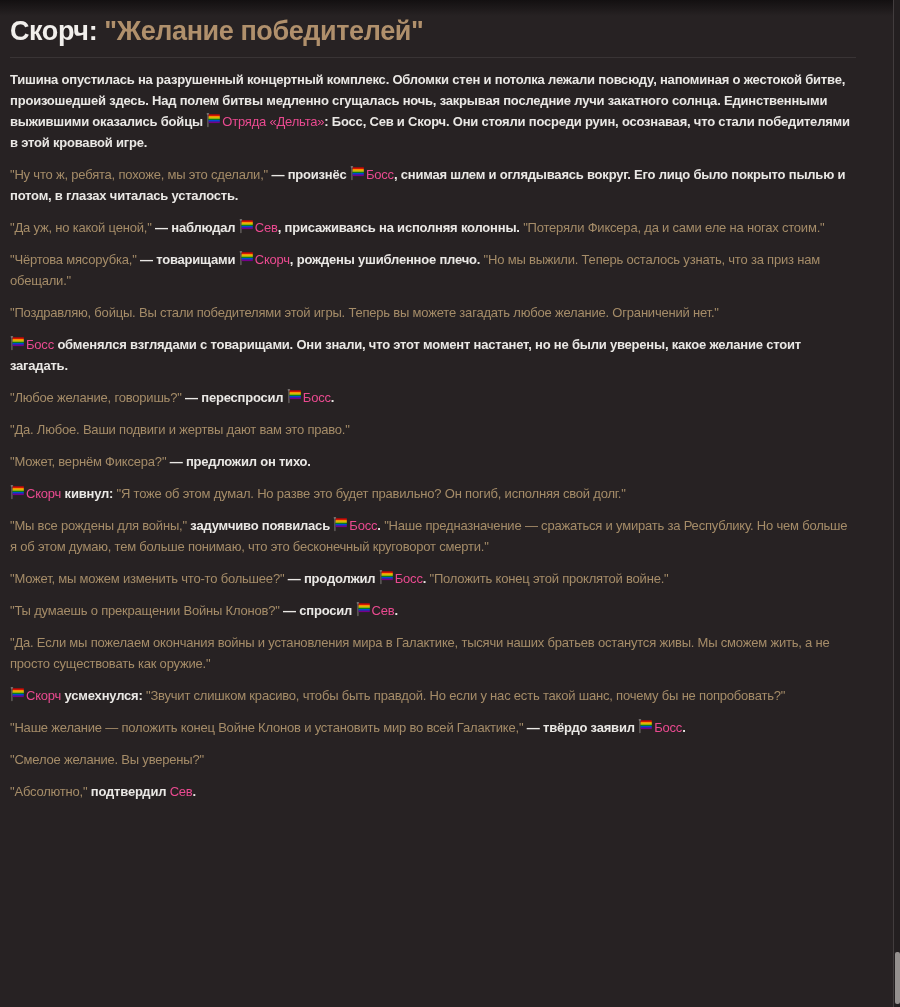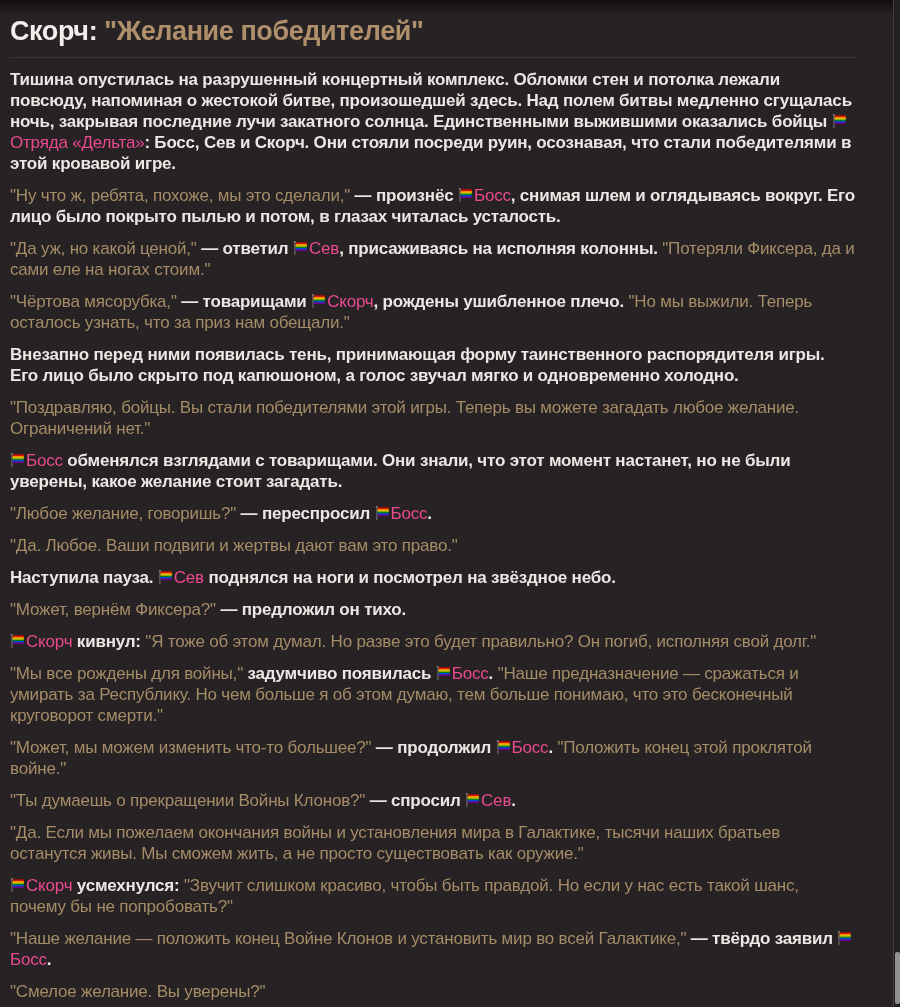--- a/index.html
+++ b/index.html
@@ -23,21 +23,21 @@
     font-size: 27px;
     font-weight: 800;
     color: #f1efec;
     margin: 6px 0 0 0;
     padding-bottom: 10px;
     border-bottom: 1px solid #393435;
     letter-spacing: -0.4px;
   }
   h1.page-title .title-quoted { color: #b0906c; margin-left: 7px; }
   p.para {
-    font-size: 17px;
+    font-size: 13px;
     line-height: 21px;
     margin: 11px 0;
     letter-spacing: -0.2px;
   }
   .narration { color: #eae8e5; font-weight: 700; }
   .quote     { color: #a58c68; font-weight: 400; }
   .charname  { color: #ea4a90; font-weight: 400; }
   .flag {
     display: inline-block;
     width: 15px; height: 15px;
@@ -85,21 +85,21 @@
             <rect x="0.6" y="0.2" width="2.6" height="1.2" rx="0.6" fill="#8a8683"></rect>
             <g>
               <rect x="2.6" y="1.4" width="11.2" height="1.45" fill="#e50000"></rect>
               <rect x="2.6" y="2.85" width="11.2" height="1.45" fill="#ff8d00"></rect>
               <rect x="2.6" y="4.30" width="11.2" height="1.45" fill="#ffee00"></rect>
               <rect x="2.6" y="5.75" width="11.2" height="1.45" fill="#028121"></rect>
               <rect x="2.6" y="7.20" width="11.2" height="1.45" fill="#004cff"></rect>
               <rect x="2.6" y="8.65" width="11.2" height="1.45" fill="#770088"></rect>
             </g>
           </svg></span><span class="charname">Босс</span><span class="narration">, снимая шлем и оглядываясь вокруг. Его лицо было покрыто пылью и потом, в глазах читалась усталость.</span></p>
-      <p class="para"><span class="quote">"Да уж, но какой ценой," </span><span class="narration">— ответил </span><span class="flag"><svg viewBox="0 0 15 15" xmlns="http://www.w3.org/2000/svg">
+      <p class="para"><span class="quote">"Да уж, но какой ценой," </span><span class="narration">— наблюдал </span><span class="flag"><svg viewBox="0 0 15 15" xmlns="http://www.w3.org/2000/svg">
             <rect x="1.2" y="0.6" width="1.4" height="13.6" rx="0.7" fill="#66625f"></rect>
             <rect x="0.6" y="0.2" width="2.6" height="1.2" rx="0.6" fill="#8a8683"></rect>
             <g>
               <rect x="2.6" y="1.4" width="11.2" height="1.45" fill="#e50000"></rect>
               <rect x="2.6" y="2.85" width="11.2" height="1.45" fill="#ff8d00"></rect>
               <rect x="2.6" y="4.30" width="11.2" height="1.45" fill="#ffee00"></rect>
               <rect x="2.6" y="5.75" width="11.2" height="1.45" fill="#028121"></rect>
               <rect x="2.6" y="7.20" width="11.2" height="1.45" fill="#004cff"></rect>
               <rect x="2.6" y="8.65" width="11.2" height="1.45" fill="#770088"></rect>
             </g>
@@ -109,21 +109,20 @@
             <rect x="0.6" y="0.2" width="2.6" height="1.2" rx="0.6" fill="#8a8683"></rect>
             <g>
               <rect x="2.6" y="1.4" width="11.2" height="1.45" fill="#e50000"></rect>
               <rect x="2.6" y="2.85" width="11.2" height="1.45" fill="#ff8d00"></rect>
               <rect x="2.6" y="4.30" width="11.2" height="1.45" fill="#ffee00"></rect>
               <rect x="2.6" y="5.75" width="11.2" height="1.45" fill="#028121"></rect>
               <rect x="2.6" y="7.20" width="11.2" height="1.45" fill="#004cff"></rect>
               <rect x="2.6" y="8.65" width="11.2" height="1.45" fill="#770088"></rect>
             </g>
           </svg></span><span class="charname">Скорч</span><span class="narration">, рождены ушибленное плечо. </span><span class="quote">"Но мы выжили. Теперь осталось узнать, что за приз нам обещали."</span></p>
-      <p class="para"><span class="narration">Внезапно перед ними появилась тень, принимающая форму таинственного распорядителя игры. Его лицо было скрыто под капюшоном, а голос звучал мягко и одновременно холодно.</span></p>
       <p class="para"><span class="quote">"Поздравляю, бойцы. Вы стали победителями этой игры. Теперь вы можете загадать любое желание. Ограничений нет."</span></p>
       <p class="para"><span class="flag"><svg viewBox="0 0 15 15" xmlns="http://www.w3.org/2000/svg">
             <rect x="1.2" y="0.6" width="1.4" height="13.6" rx="0.7" fill="#66625f"></rect>
             <rect x="0.6" y="0.2" width="2.6" height="1.2" rx="0.6" fill="#8a8683"></rect>
             <g>
               <rect x="2.6" y="1.4" width="11.2" height="1.45" fill="#e50000"></rect>
               <rect x="2.6" y="2.85" width="11.2" height="1.45" fill="#ff8d00"></rect>
               <rect x="2.6" y="4.30" width="11.2" height="1.45" fill="#ffee00"></rect>
               <rect x="2.6" y="5.75" width="11.2" height="1.45" fill="#028121"></rect>
               <rect x="2.6" y="7.20" width="11.2" height="1.45" fill="#004cff"></rect>
@@ -136,32 +135,20 @@
             <g>
               <rect x="2.6" y="1.4" width="11.2" height="1.45" fill="#e50000"></rect>
               <rect x="2.6" y="2.85" width="11.2" height="1.45" fill="#ff8d00"></rect>
               <rect x="2.6" y="4.30" width="11.2" height="1.45" fill="#ffee00"></rect>
               <rect x="2.6" y="5.75" width="11.2" height="1.45" fill="#028121"></rect>
               <rect x="2.6" y="7.20" width="11.2" height="1.45" fill="#004cff"></rect>
               <rect x="2.6" y="8.65" width="11.2" height="1.45" fill="#770088"></rect>
             </g>
           </svg></span><span class="charname">Босс</span><span class="narration">.</span></p>
       <p class="para"><span class="quote">"Да. Любое. Ваши подвиги и жертвы дают вам это право."</span></p>
-      <p class="para"><span class="narration">Наступила пауза. </span><span class="flag"><svg viewBox="0 0 15 15" xmlns="http://www.w3.org/2000/svg">
-            <rect x="1.2" y="0.6" width="1.4" height="13.6" rx="0.7" fill="#66625f"></rect>
-            <rect x="0.6" y="0.2" width="2.6" height="1.2" rx="0.6" fill="#8a8683"></rect>
-            <g>
-              <rect x="2.6" y="1.4" width="11.2" height="1.45" fill="#e50000"></rect>
-              <rect x="2.6" y="2.85" width="11.2" height="1.45" fill="#ff8d00"></rect>
-              <rect x="2.6" y="4.30" width="11.2" height="1.45" fill="#ffee00"></rect>
-              <rect x="2.6" y="5.75" width="11.2" height="1.45" fill="#028121"></rect>
-              <rect x="2.6" y="7.20" width="11.2" height="1.45" fill="#004cff"></rect>
-              <rect x="2.6" y="8.65" width="11.2" height="1.45" fill="#770088"></rect>
-            </g>
-          </svg></span><span class="charname">Сев</span><span class="narration"> поднялся на ноги и посмотрел на звёздное небо.</span></p>
       <p class="para"><span class="quote">"Может, вернём Фиксера?" </span><span class="narration">— предложил он тихо.</span></p>
       <p class="para"><span class="flag"><svg viewBox="0 0 15 15" xmlns="http://www.w3.org/2000/svg">
             <rect x="1.2" y="0.6" width="1.4" height="13.6" rx="0.7" fill="#66625f"></rect>
             <rect x="0.6" y="0.2" width="2.6" height="1.2" rx="0.6" fill="#8a8683"></rect>
             <g>
               <rect x="2.6" y="1.4" width="11.2" height="1.45" fill="#e50000"></rect>
               <rect x="2.6" y="2.85" width="11.2" height="1.45" fill="#ff8d00"></rect>
               <rect x="2.6" y="4.30" width="11.2" height="1.45" fill="#ffee00"></rect>
               <rect x="2.6" y="5.75" width="11.2" height="1.45" fill="#028121"></rect>
               <rect x="2.6" y="7.20" width="11.2" height="1.45" fill="#004cff"></rect>

